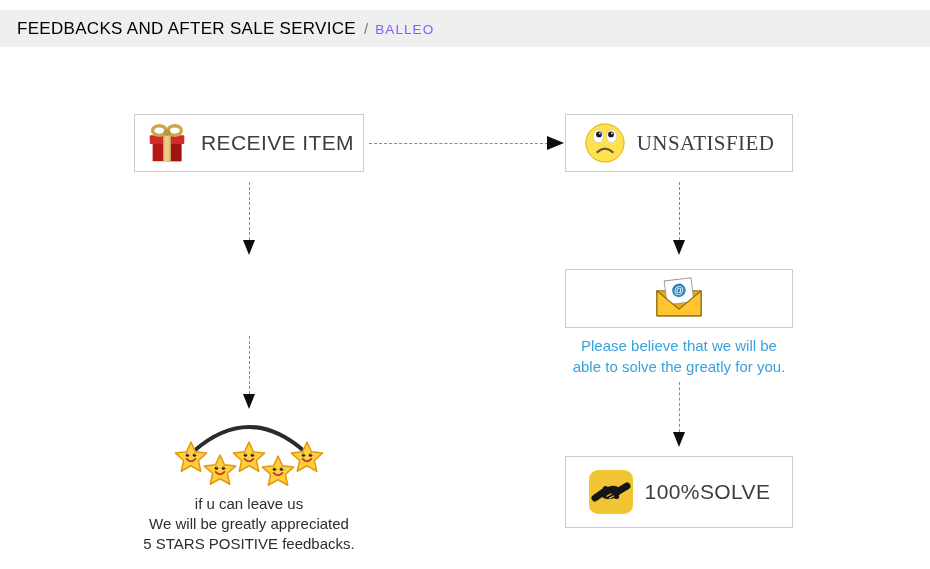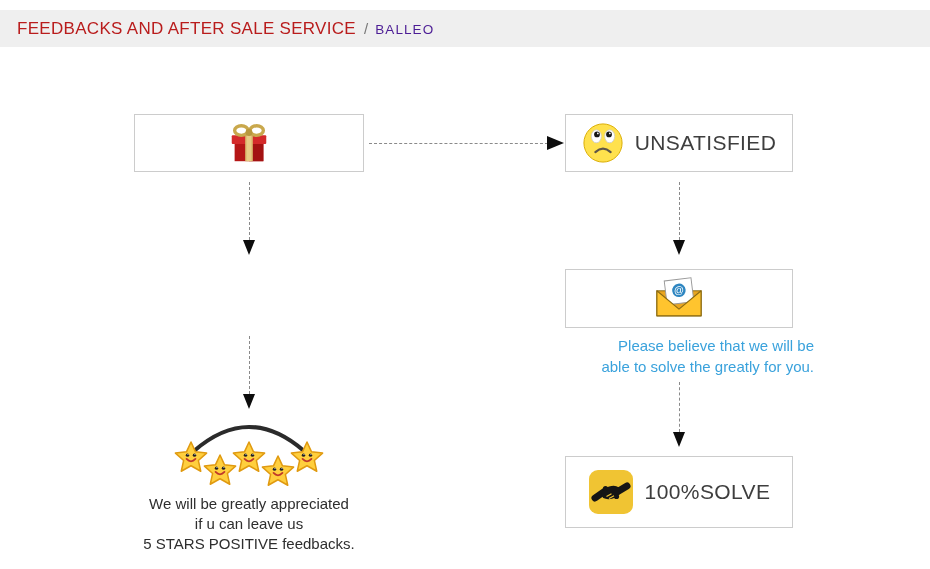--- a/index.html
+++ b/index.html
@@ -4,34 +4,34 @@
 <style>
   :root{
     --header-bg:#efefef; --box-border:#cccccc; --accent-blue:#3aa2dc;
     --arrow-dash:#8a8a8a; --arrow-head:#0d0d0d; --label-color:#3e3e3e;
   }
   *{margin:0;padding:0;box-sizing:border-box;}
   body{background:#fff;font-family:"Liberation Sans","DejaVu Sans",sans-serif;}
   .page{position:relative;width:930px;height:569px;background:#fff;overflow:hidden;}
   .bar{position:absolute;left:0;right:0;top:10px;height:37px;background:var(--header-bg);
        display:flex;align-items:center;padding-left:17px;}
-  .t1{font-size:17px;color:#b91c1c;letter-spacing:.3px;}
+  .t1{font-size:17px;color:#000000;letter-spacing:.3px;}
   .sep{font-size:15px;color:#777;margin:0 7px 0 8px;}
-  .t2{font-size:13.5px;color:#4c1d95;letter-spacing:1.1px;padding-top:2px;}
+  .t2{font-size:13.5px;color:#8b5cf6;letter-spacing:1.1px;padding-top:2px;}
   .box{position:absolute;background:#fff;border:1px solid var(--box-border);
        display:flex;align-items:center;justify-content:center;gap:11px;}
   .label{font-size:21px;color:var(--label-color);letter-spacing:.4px;white-space:nowrap;}
   .icon{display:inline-flex;align-items:center;justify-content:center;}
   .hline{position:absolute;border-top:1.5px dashed var(--arrow-dash);height:0;}
   .vline{position:absolute;border-left:1.5px dashed var(--arrow-dash);width:0;}
   .head-r{position:absolute;width:0;height:0;border-left:17px solid var(--arrow-head);
           border-top:7px solid transparent;border-bottom:7px solid transparent;}
   .head-d{position:absolute;width:0;height:0;border-top:15px solid var(--arrow-head);
           border-left:6px solid transparent;border-right:6px solid transparent;}
-  .note-blue{position:absolute;left:544px;top:335px;width:270px;text-align:right;
+  .note-blue{position:absolute;left:544px;top:335px;width:270px;text-align:center;
              color:var(--accent-blue);font-size:15px;line-height:21px;}
   .note-stars{position:absolute;left:104px;top:494px;width:290px;text-align:center;
               color:#2e2e2e;font-size:15px;line-height:20px;}
   .arc-wrap{position:absolute;left:186px;top:407px;width:126px;height:48px;}
   .stars{position:absolute;left:174px;top:441px;width:150px;height:62px;}
   .star{position:absolute;width:34px;height:34px;}
   .star svg{width:34px;height:34px;display:block;}
   .star:nth-child(1){left:0;top:0;}
   .star:nth-child(2){left:29px;top:13px;}
   .star:nth-child(3){left:58px;top:0;}
@@ -55,23 +55,24 @@
         <rect x="9" y="25" width="30" height="18" fill="#b51616"></rect>
         <rect x="24" y="25" width="15" height="18" fill="#a31212"></rect>
         <rect x="6" y="16" width="36" height="9" rx="1" fill="#d42a2a"></rect>
         <rect x="20" y="16" width="8" height="27" fill="#d9b66a"></rect>
         <rect x="21.5" y="16" width="5" height="27" fill="#e8cb85"></rect>
         <ellipse cx="16" cy="11" rx="7" ry="5" fill="none" stroke="#c9a84c" stroke-width="3.5"></ellipse>
         <ellipse cx="32" cy="11" rx="7" ry="5" fill="none" stroke="#c9a84c" stroke-width="3.5"></ellipse>
         <circle cx="24" cy="13" r="3.6" fill="#b8973e"></circle>
       </svg>
     </span>
-  </div>
-
-  <div class="box" style="left:565px;top:114px;width:228px;height:58px;">
+    <span class="label">RECEIVE ITEM</span>
+  </div>
+
+  <div class="box" style="left:565px;top:114px;width:228px;height:58px;font-family:Liberation Serif, serif;">
     <span class="icon">
       <svg width="42" height="42" viewBox="0 0 44 44">
         <circle cx="22" cy="22" r="20" fill="#ffe14d" stroke="#d8ab00" stroke-width="1"></circle>
         <ellipse cx="15" cy="15" rx="5.2" ry="6.8" fill="#fff" stroke="#c9c9c9" stroke-width="0.8"></ellipse>
         <ellipse cx="29" cy="15" rx="5.2" ry="6.8" fill="#fff" stroke="#c9c9c9" stroke-width="0.8"></ellipse>
         <circle cx="15.7" cy="13" r="3" fill="#161616"></circle>
         <circle cx="28.3" cy="13" r="3" fill="#161616"></circle>
         <circle cx="16.6" cy="12" r="0.9" fill="#fff"></circle>
         <circle cx="29.2" cy="12" r="0.9" fill="#fff"></circle>
         <path d="M14 31.5 Q22 24.5 30 31.5" stroke="#5f5647" stroke-width="2.3" fill="none" stroke-linecap="round"></path>
@@ -167,22 +168,22 @@
           <circle cx="14.3" cy="15" r="1.8" fill="#222"></circle>
           <circle cx="21.7" cy="15" r="1.8" fill="#222"></circle>
           <circle cx="14.8" cy="14.4" r="0.55" fill="#fff"></circle>
           <circle cx="22.2" cy="14.4" r="0.55" fill="#fff"></circle>
           <path d="M13.3 19 Q18 24 22.7 19" stroke="#c0392b" stroke-width="1.9" fill="none" stroke-linecap="round"></path>
         </svg>
       </span>
     </div>
 
   <div class="note-stars">
+    <div>if u can leave us</div>
     <div>We will be greatly appreciated</div>
-    <div>if u can leave us</div>
     <div>5 STARS POSITIVE feedbacks.</div>
   </div>
 
   <div class="box" style="left:565px;top:456px;width:228px;height:72px;">
     <span class="icon">
       <svg width="46" height="46" viewBox="0 0 46 46">
         <rect x="1" y="1" width="44" height="44" rx="9" fill="#f0c433"></rect>
         <line x1="7" y1="29" x2="17" y2="22" stroke="#151515" stroke-width="7" stroke-linecap="round"></line>
         <line x1="39" y1="17" x2="29" y2="23" stroke="#151515" stroke-width="7" stroke-linecap="round"></line>
         <ellipse cx="23" cy="23.5" rx="10" ry="6.2" fill="#151515" transform="rotate(-18 23 23.5)"></ellipse>

